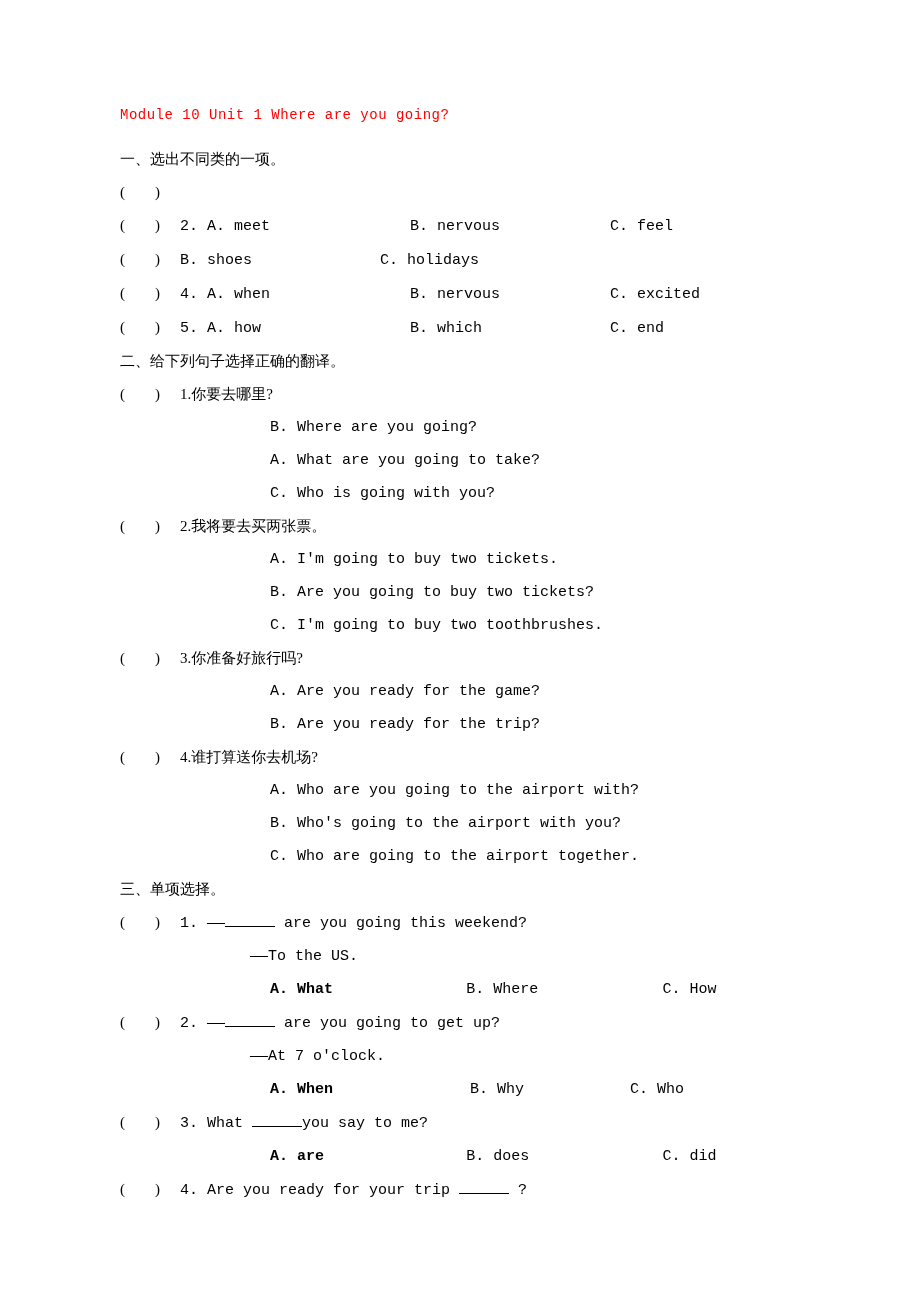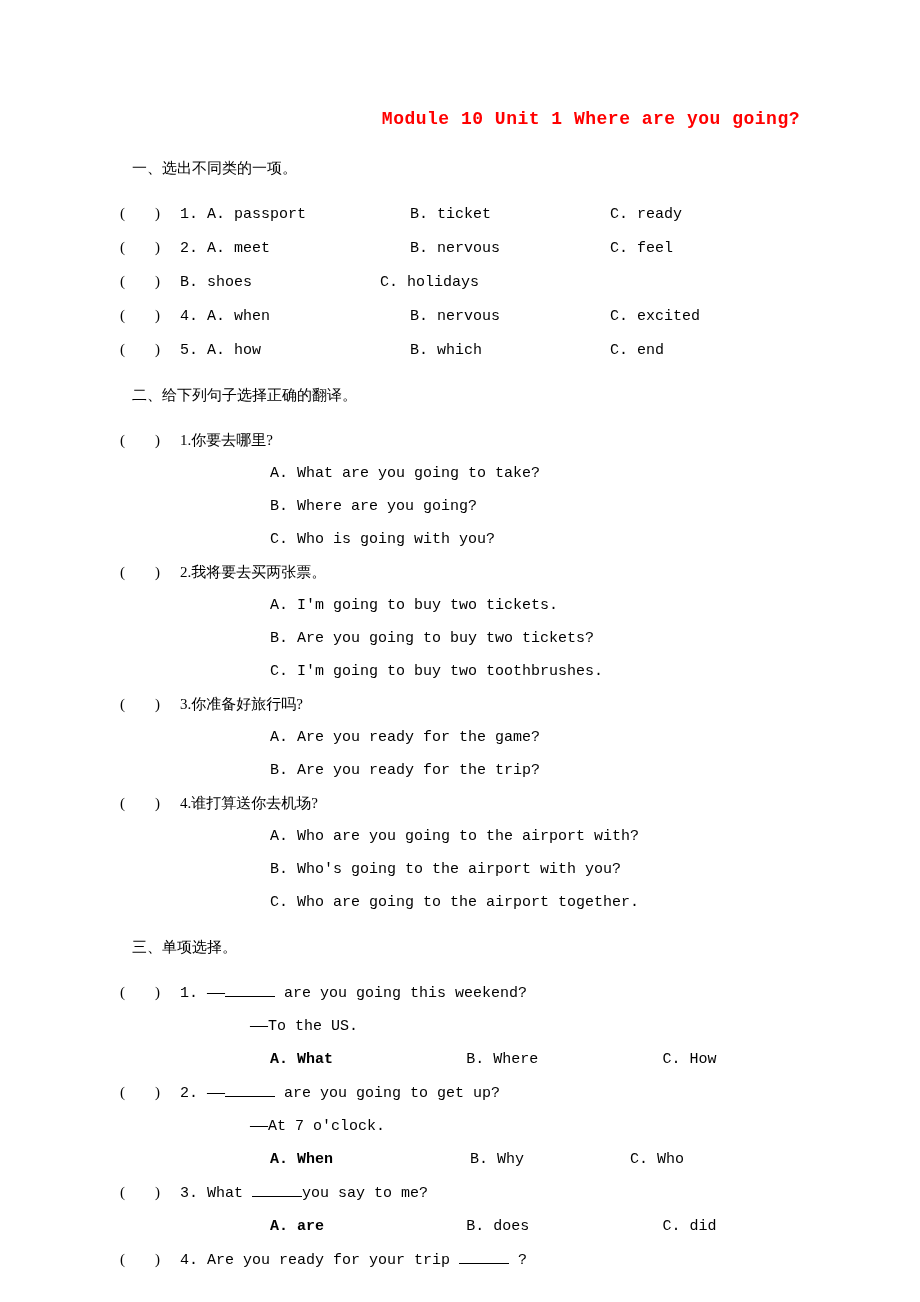--- a/index.html
+++ b/index.html
@@ -9,30 +9,30 @@
     font-family: "SimSun", "宋体", serif;
     width: 920px;
   }
   .page {
     padding: 100px 120px 60px 120px;
     font-size: 15px;
     color: #000;
     line-height: 2.2;
   }
   .title {
-    text-align: right;
+    text-align: left;
     color: #ff0000;
-    font-weight: bold;
-    font-size: 18px;
+    font-weight: normal;
+    font-size: 14px;
     margin-bottom: 12px;
     font-family: "Courier New", "SimSun", monospace;
     letter-spacing: 0.5px;
   }
   .section-head {
-    margin: 12px;
+    margin: 0;
   }
   .qrow {
     display: flex;
     align-items: baseline;
   }
   .paren {
     width: 60px;
     display: inline-block;
   }
   .opts3 {
@@ -76,25 +76,20 @@
 <body>
 
 <div class="page">
 
   <div class="title">Module 10 Unit 1 Where are you going?</div>
 
   <div class="section-head">一、选出不同类的一项。</div>
 
   <div class="qrow">
     <span class="paren">(　　)</span>
-    <span class="opts3">
-      <span class="opt optA"><span>1.</span> <span class="mono">A. passport</span></span>
-      <span class="opt optB">B. ticket</span>
-      <span class="opt optC">C. ready</span>
-    </span>
   </div>
   <div class="qrow">
     <span class="paren">(　　)</span>
     <span class="opts3">
       <span class="opt optA"><span>2.</span> <span class="mono">A. meet</span></span>
       <span class="opt optB">B. nervous</span>
       <span class="opt optC">C. feel</span>
     </span>
   </div>
   <div class="qrow">
@@ -120,22 +115,22 @@
       <span class="opt optC">C. end</span>
     </span>
   </div>
 
   <div class="section-head">二、给下列句子选择正确的翻译。</div>
 
   <div class="qrow">
     <span class="paren">(　　)</span>
     <span class="stem-after-paren">1.你要去哪里?</span>
   </div>
+  <div class="indent-choice">B. Where are you going?</div>
   <div class="indent-choice">A. What are you going to take?</div>
-  <div class="indent-choice">B. Where are you going?</div>
   <div class="indent-choice">C. Who is going with you?</div>
 
   <div class="qrow">
     <span class="paren">(　　)</span>
     <span class="stem-after-paren">2.我将要去买两张票。</span>
   </div>
   <div class="indent-choice">A. I'm going to buy two tickets.</div>
   <div class="indent-choice">B. Are you going to buy two tickets?</div>
   <div class="indent-choice">C. I'm going to buy two toothbrushes.</div>
 

